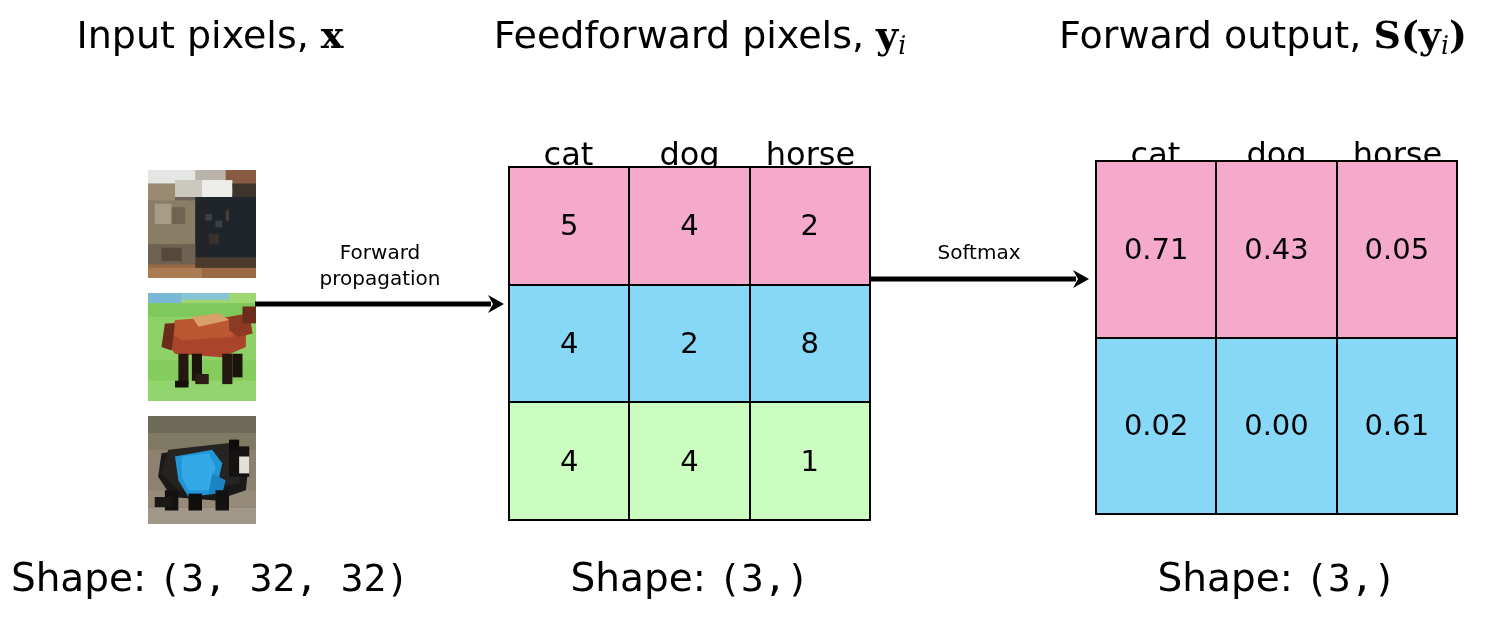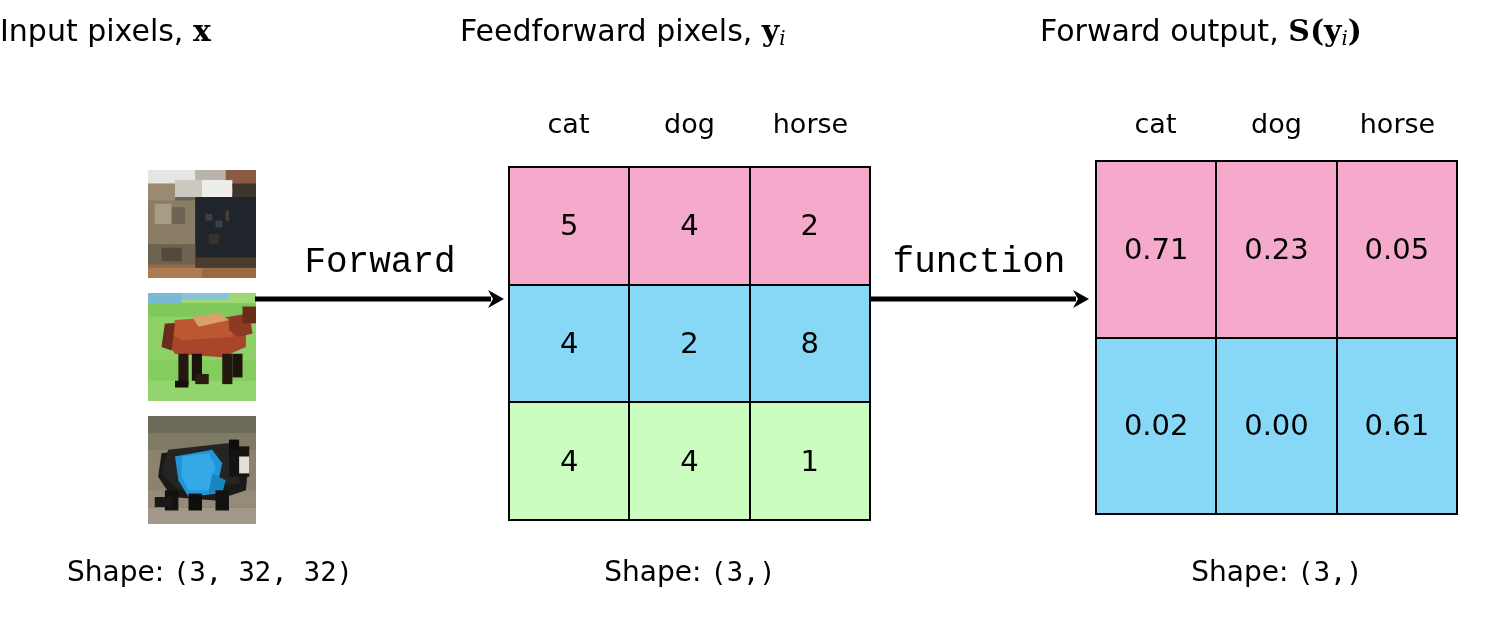--- a/index.html
+++ b/index.html
@@ -12,40 +12,42 @@
     height: 631px;
     position: relative;
     font-family: "DejaVu Sans", sans-serif;
     color: #000000;
     overflow: hidden;
   }
   .abs { position: absolute; }
 
   
   .col-title {
-    font-size: 30px;
-    line-height: 1;
-    white-space: nowrap;
+    font-size: 38px;
+    line-height: 1;
+    white-space: nowrap;
+    text-align: center;
   }
   .mathbf {
     font-family: "DejaVu Serif", serif;
     font-weight: bold;
   }
   .sub {
     font-family: "DejaVu Serif", serif;
     font-style: italic;
     font-size: 0.66em;
     vertical-align: -0.22em;
   }
 
   
   .class-row {
     display: flex;
-    font-size: 27px;
-    line-height: 1;
+    font-size: 32px;
+    line-height: 1;
+    margin-top: 28px;
   }
   .class-row > span {
     text-align: center;
     white-space: nowrap;
   }
 
   
   .matrix {
     border-collapse: collapse;
     border-spacing: 0;
@@ -67,31 +69,30 @@
   .thumb {
     width: 108px;
     height: 108px;
     display: block;
     image-rendering: pixelated;
   }
 
   
   .arrow-group { text-align: center; }
   .arrow-label {
-    font-size: 36px;
+    font-size: 20px;
     line-height: 1.28;
     white-space: nowrap;
     text-align: center;
-    font-family: Liberation Mono, monospace;
   }
   .arrow-svg { display: block; }
 
   
   .shape-caption {
-    font-size: 28px;
+    font-size: 39px;
     line-height: 1;
     white-space: nowrap;
     text-align: center;
   }
   .mono {
     font-family: "DejaVu Sans Mono", monospace;
     font-size: 0.97em;
   }
 </style>
 </head>
@@ -200,28 +201,29 @@
     <rect x="5" y="22" width="4" height="6" fill="#131211"></rect>
     <rect x="12" y="23" width="4" height="5" fill="#0f0e0d"></rect>
     <rect x="20" y="22" width="4" height="6" fill="#131211"></rect>
     <rect x="2" y="24" width="5" height="3" fill="#1a1918"></rect>
   </svg>
 
 </div>
 
 <div class="abs arrow-group" style="left:255px; top:240px; width:250px;">
   <div class="arrow-label">Forward</div>
+  <div class="arrow-label">propagation</div>
   <svg class="arrow-svg" width="250" height="26" viewBox="0 0 250 26">
     <line x1="0" y1="13" x2="236" y2="13" stroke="#000" stroke-width="5"></line>
     <path d="M233 4 L249 13 L233 22 L238 13 Z" fill="#000"></path>
   </svg>
 </div>
 
 <div class="abs arrow-group" style="left:868px; top:240px; width:222px;">
-  <div class="arrow-label">function</div>
+  <div class="arrow-label">Softmax</div>
   <svg class="arrow-svg" width="222" height="26" viewBox="0 0 222 26">
     <line x1="0" y1="13" x2="208" y2="13" stroke="#000" stroke-width="5"></line>
     <path d="M205 4 L221 13 L205 22 L210 13 Z" fill="#000"></path>
   </svg>
 </div>
 
 <table class="matrix abs" style="left:508px; top:166px; width:363px; height:355px;">
   <tbody>
     <tr class="r-pink">
       <td>5</td>
@@ -238,21 +240,21 @@
       <td>4</td>
       <td>1</td>
     </tr>
   </tbody>
 </table>
 
 <table class="matrix abs" style="left:1095px; top:160px; width:363px; height:355px;">
   <tbody>
     <tr class="r-pink">
       <td>0.71</td>
-      <td>0.23</td>
+      <td>0.43</td>
       <td>0.05</td>
     </tr>
     <tr class="r-blue">
       <td>0.02</td>
       <td>0.00</td>
       <td>0.61</td>
     </tr>
   </tbody>
 </table>
 

